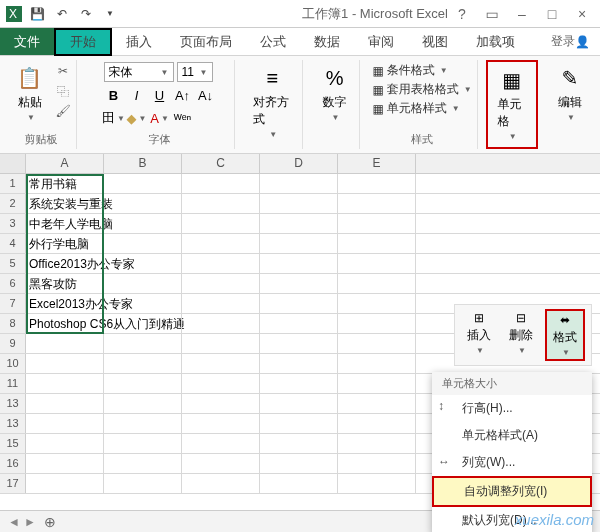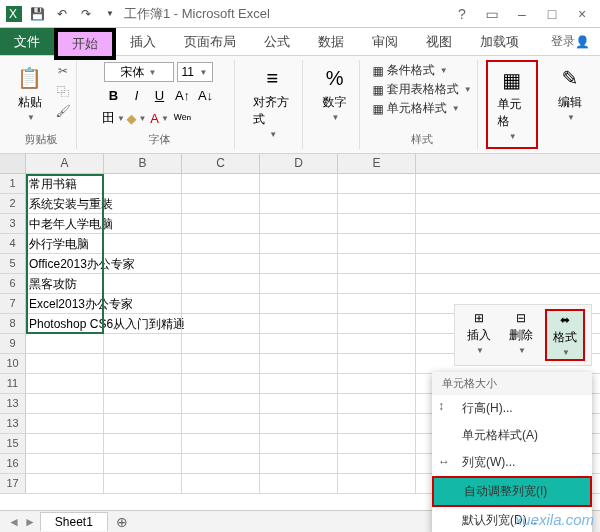--- a/index.html
+++ b/index.html
@@ -1,40 +1,40 @@
 <!DOCTYPE html>
 <html><head>
 <meta charset="utf-8">
 <style>
 *{box-sizing:border-box;margin:0;padding:0;font-family:"Microsoft YaHei","SimSun",sans-serif;font-size:12px}
 body{background:#fff;width:600px;height:532px;overflow:hidden;position:relative}
 .titlebar{height:28px;background:#fff;display:flex;align-items:center;border-bottom:1px solid #ccc}
 .qat{display:flex;align-items:center;gap:4px;padding:0 4px}
 .qat-item{width:20px;height:20px;display:flex;align-items:center;justify-content:center;color:#444}
-.title-center{flex:1;text-align:left;color:#666;font-size:13px}
+.title-center{flex:1;text-align:right;color:#666;font-size:13px}
 .win-controls{display:flex;gap:2px;padding-right:4px}
 .win-btn{width:28px;height:20px;display:flex;align-items:center;justify-content:center;color:#666;font-size:14px}
 .win-btn.close{color:#666}
 .tabs{height:28px;background:#fff;display:flex;align-items:stretch;border-bottom:1px solid #d4d4d4}
 .tab{padding:12px 14px;display:flex;align-items:center;color:#444;cursor:pointer;font-size:13px}
 .tab.file{background:#217346;color:#fff}
-.tab.active{border:4px solid #000000;background:#f0abfc}
+.tab.active{border:2px solid #000000;background:#14b8a6}
 .tab-user{margin-left:auto;padding:0 10px;display:flex;align-items:center;color:#666}
 .ribbon{height:98px;background:#f9f9f9;border-bottom:1px solid #d4d4d4;display:flex;padding:4px 6px;gap:8px}
 .rgroup{display:flex;flex-direction:column;align-items:center;justify-content:space-between;padding:2px 4px;border-right:1px solid #e0e0e0}
 .rgroup:last-child{border-right:none}
 .rgroup-body{display:flex;align-items:flex-start;gap:4px;flex:1}
 .rgroup-label{font-size:11px;color:#666;margin-top:2px}
 .big-btn{display:flex;flex-direction:column;align-items:center;gap:2px;padding:2px 6px;cursor:pointer}
 .big-btn .ico{width:28px;height:28px;display:flex;align-items:center;justify-content:center;font-size:20px}
 .clipboard-side{display:flex;flex-direction:column;gap:2px}
 .small-ico{width:18px;height:18px;display:flex;align-items:center;justify-content:center;font-size:12px;color:#555}
 .font-group{display:flex;flex-direction:column;gap:3px}
 .font-row{display:flex;gap:3px;align-items:center}
-.font-select{border:1px solid #aaa;background:#fff;padding:1px 16px;height:20px;min-width:70px;display:flex;align-items:center;justify-content:space-between}
+.font-select{border:1px solid #aaa;background:#fff;padding:1px 4px;height:20px;min-width:70px;display:flex;align-items:center;justify-content:space-between}
 .size-select{border:1px solid #aaa;background:#fff;padding:1px 4px;height:20px;width:36px;display:flex;align-items:center;justify-content:space-between}
 .btn-sm{width:20px;height:20px;border:1px solid transparent;display:flex;align-items:center;justify-content:center;font-size:13px;cursor:pointer}
 .dd-arrow{font-size:8px;color:#666;margin-left:2px}
 .styles-group{display:flex;flex-direction:column;gap:2px}
 .styles-row{display:flex;align-items:center;gap:3px;font-size:11px;color:#333}
 .cell-group-hl{border:2px solid #c00;padding:2px 4px}
 .sheet-area{position:relative;height:calc(532px - 28px - 28px - 98px - 22px);display:flex}
 .grid-wrap{flex:1;overflow:hidden;position:relative}
 .col-headers{display:flex;height:20px;background:#f0f0f0;border-bottom:1px solid #ccc}
 .corner{width:26px;border-right:1px solid #ccc;background:#e8e8e8}
@@ -43,21 +43,21 @@
 .row{display:flex;height:20px;border-bottom:1px solid #d8d8d8}
 .rowh{width:26px;background:#f0f0f0;border-right:1px solid #ccc;text-align:center;line-height:19px;color:#555;font-size:11px}
 .cell{width:78px;border-right:1px solid #d8d8d8;padding:1px 3px;font-size:12px;white-space:nowrap;overflow:visible;line-height:18px}
 .sel-border{position:absolute;border:2px solid #217346;pointer-events:none}
 .submenu-panel{position:absolute;right:8px;top:155px;width:160px;background:#fff;box-shadow:0 2px 8px rgba(0,0,0,0.3);z-index:50}
 .format-ribbon{position:absolute;right:8px;top:150px;display:flex;gap:6px;background:#f7f7f7;padding:4px 6px;border:1px solid #ddd;z-index:48}
 .format-ribbon .rb{display:flex;flex-direction:column;align-items:center;gap:2px;padding:2px 6px}
 .format-ribbon .rb.hl{border:2px solid #c00;background:#d6ebe0}
 .menu-section{padding:4px 10px;font-size:11px;color:#666;background:#f5f5f5}
 .menu-item{padding:5px 12px 5px 30px;font-size:12px;color:#333;cursor:pointer;position:relative}
-.menu-item.hl{background:#14b8a6;border:2px solid #c00}
+.menu-item.hl{background:#fef9c3;border:2px solid #c00}
 .menu-item .mi-ico{position:absolute;left:6px;top:4px;width:16px;height:16px;font-size:12px;color:#555}
 .statusbar{height:22px;background:#f3f3f3;border-top:1px solid #ccc;display:flex;align-items:center;padding:0 8px;gap:10px}
 .sheet-tabs{display:flex;align-items:center;gap:4px}
 .sheet-tab{padding:2px 14px;border:1px solid #ccc;border-bottom:none;background:#fff;font-size:12px}
 .sheet-add{width:20px;height:20px;display:flex;align-items:center;justify-content:center;font-size:14px;color:#666}
 .watermark{position:absolute;right:6px;bottom:4px;color:#7bb8e8;font-size:15px;font-style:italic;z-index:100}
 svg{display:block}
 </style>
 </head>
 <body>
@@ -370,18 +370,17 @@
     <div class="menu-item hl"><span>自动调整列宽(I)</span></div>
     <div class="menu-item"><span>默认列宽(D)...</span></div>
 
   </div>
 </div>
 
 <div class="statusbar">
   <div class="sheet-tabs">
     <span style="color:#888">◄</span>
     <span style="color:#888">►</span>
-    <div class="sheet-tab">Sheet1</div>
     <div class="sheet-add">⊕</div>
   </div>
 </div>
 
 <div class="watermark">xuexila.com</div>
 
 </body></html>

